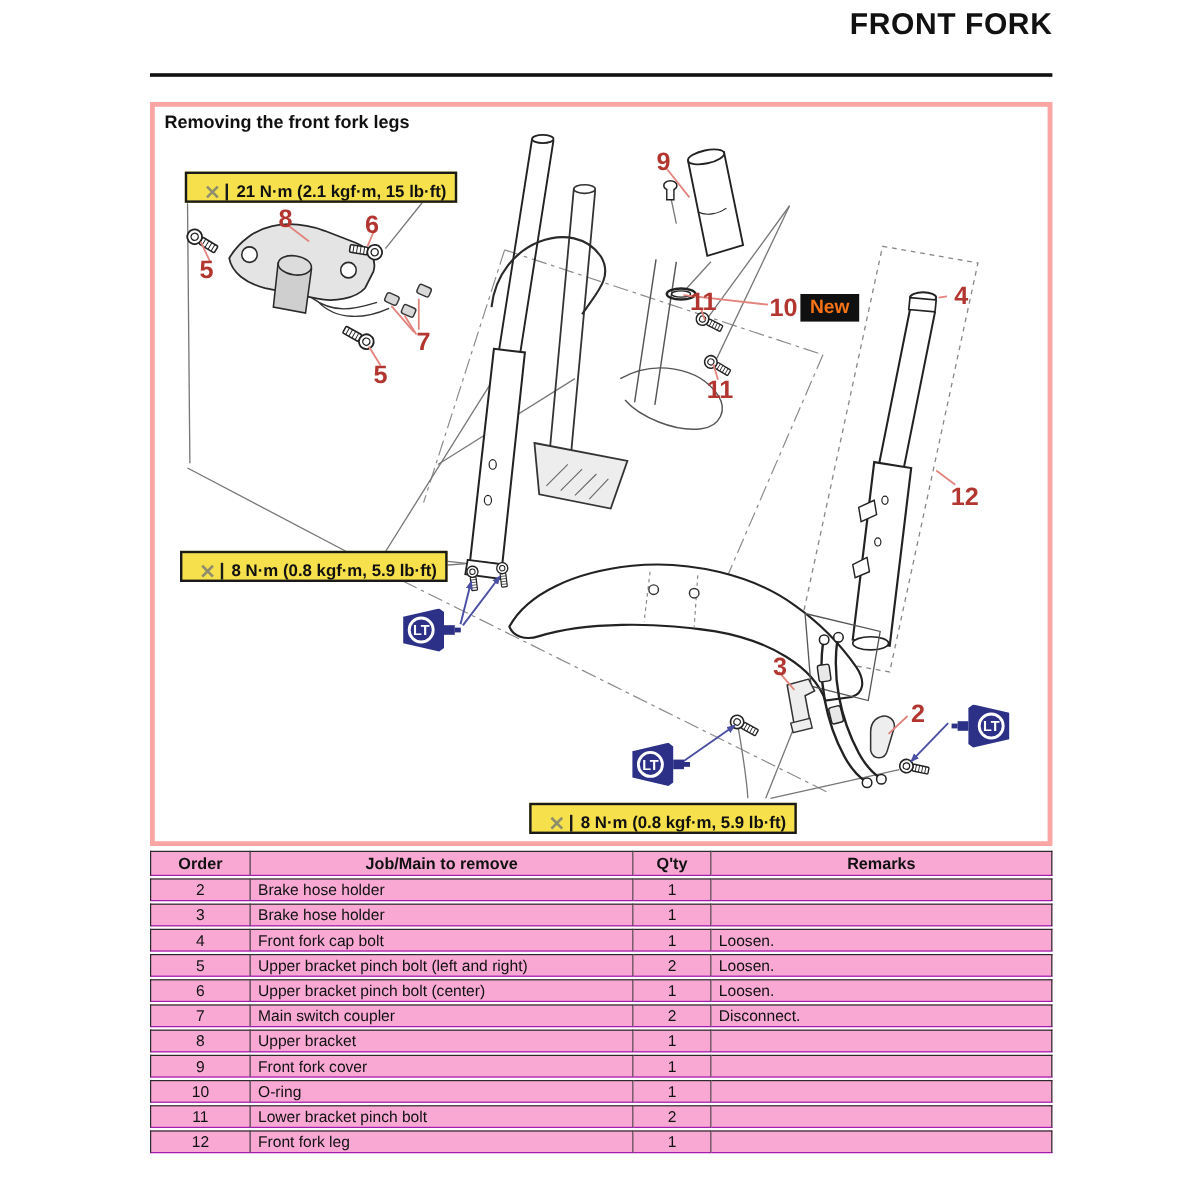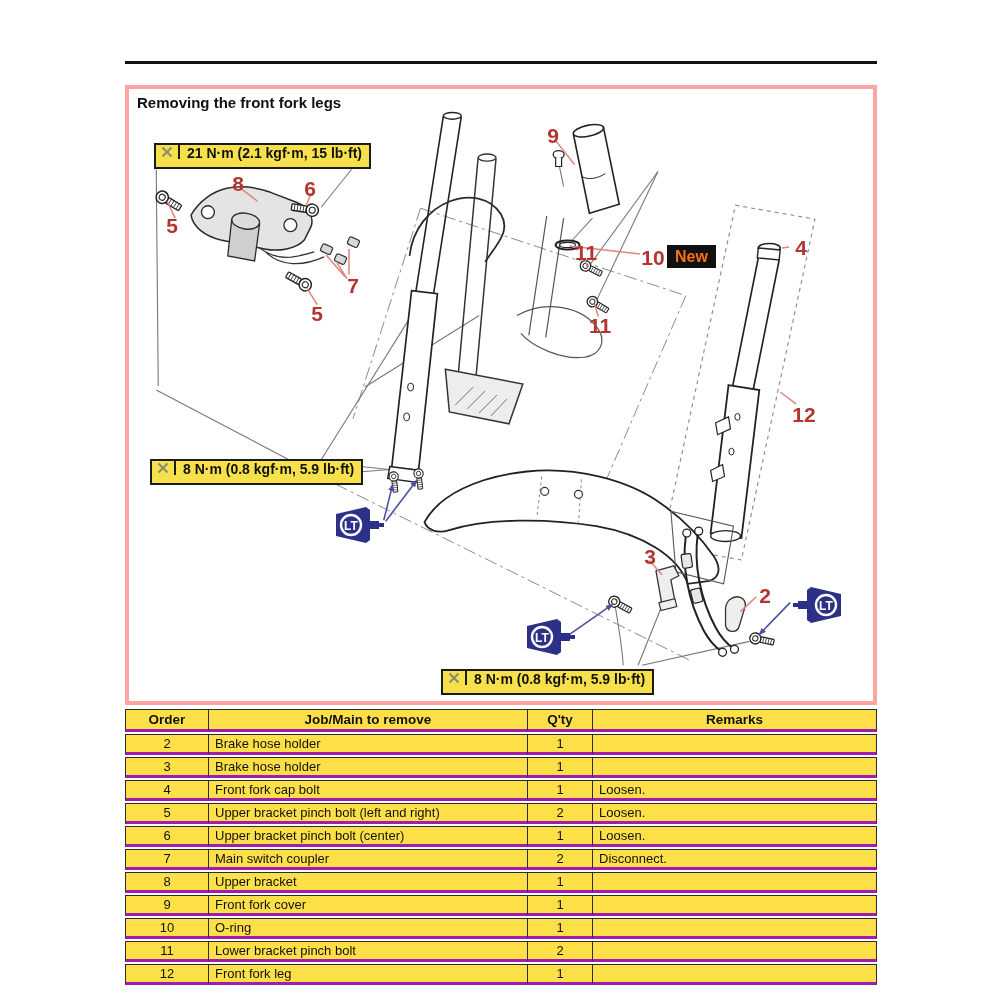--- a/index.html
+++ b/index.html
@@ -11,44 +11,45 @@
   html,body{margin:0;padding:0;background:#fff;}
   .page{position:relative;width:1002px;height:1002px;background:#fff;
         font-family:"Liberation Sans", sans-serif;color:#111;overflow:hidden;}
   .page-title{position:absolute;top:6px;right:125px;font-size:25px;font-weight:bold;
               letter-spacing:.5px;}
   .title-rule{position:absolute;left:125px;top:61px;width:752px;height:3px;background:#111;}
   .diagram-box{position:absolute;left:125px;top:85px;width:752px;height:620px;
                border:4px solid #fca5a5;box-sizing:border-box;}
   .diagram-heading{position:absolute;left:8px;top:5px;font-size:15px;font-weight:bold;}
   .art{position:absolute;left:0;top:0;width:100%;height:100%;}
-  .torque{position:absolute;display:flex;align-items:flex-start;height:26px;box-sizing:border-box;
+  .torque{position:absolute;display:flex;align-items:flex-end;height:26px;box-sizing:border-box;
           background:var(--torque-yellow);border:2px solid #1a1a1a;font-weight:bold;
-          font-size:14px;white-space:nowrap;}
+          font-size:14px;white-space:nowrap;padding-left:10px;}
   .torque .wrench-cell{width:22px;display:flex;align-items:center;justify-content:center;
           border-right:2px solid #1a1a1a;}
   .torque .torque-text{display:flex;align-items:center;padding:0 7px;}
   .pn{position:absolute;transform:translate(-50%,-50%);color:var(--label-red);
       font-weight:bold;font-size:21px;line-height:1;}
   .new-badge{position:absolute;background:#101010;color:#f97316;font-weight:bold;
       font-size:16px;padding:2px 8px;line-height:1.2;}
   .lt{position:absolute;width:52px;height:38px;}
   .parts-table{position:absolute;left:125px;top:707px;width:752px;
       border-collapse:separate;border-spacing:0 2px;font-size:13px;}
-  .parts-table th,.parts-table td{border-top:1px solid #2b2b2b;border-bottom:3px solid #a21caf;
-      border-right:1px solid #2b2b2b;background:#fde047;padding:0 6px;height:17px;}
+  .parts-table th,.parts-table td{border-top:1px solid #2b2b2b;border-bottom:1px solid #a21caf;
+      border-right:1px solid #2b2b2b;background:#f9a8d4;padding:0 6px;height:17px;}
   .parts-table th{height:19px;font-size:13.5px;text-align:center;}
   .parts-table th:first-child,.parts-table td:first-child{border-left:1px solid #2b2b2b;}
   .parts-table td.c{text-align:center;}
 </style>
 </head>
 <body>
 
 <div class="page">
 
+  <div class="page-title">FRONT FORK</div>
   <div class="title-rule"></div>
 
   <div class="diagram-box">
 
     <svg class="art" viewBox="0 0 748 616">
       <defs>
         <marker id="ah" markerWidth="9" markerHeight="8" refX="6.5" refY="3" orient="auto" markerUnits="userSpaceOnUse">
           <path d="M0,0 L7.5,3 L0,6 Z" fill="#4a4fa3"></path>
         </marker>
         <g id="bolt">

